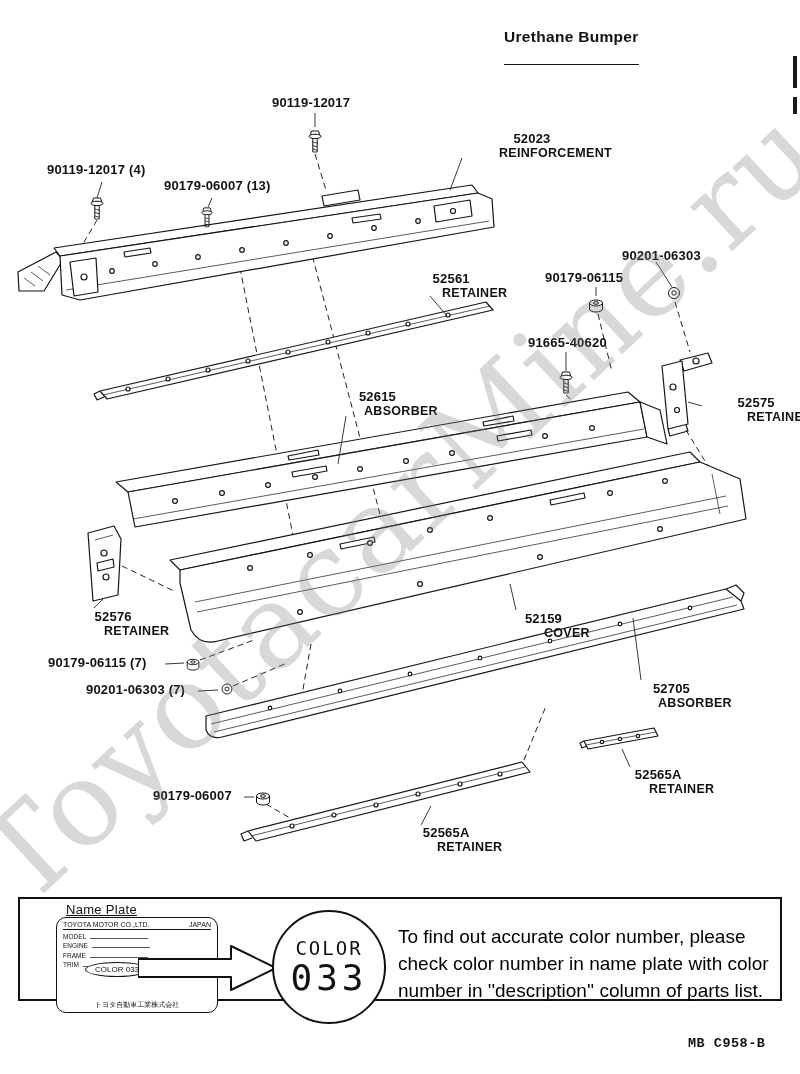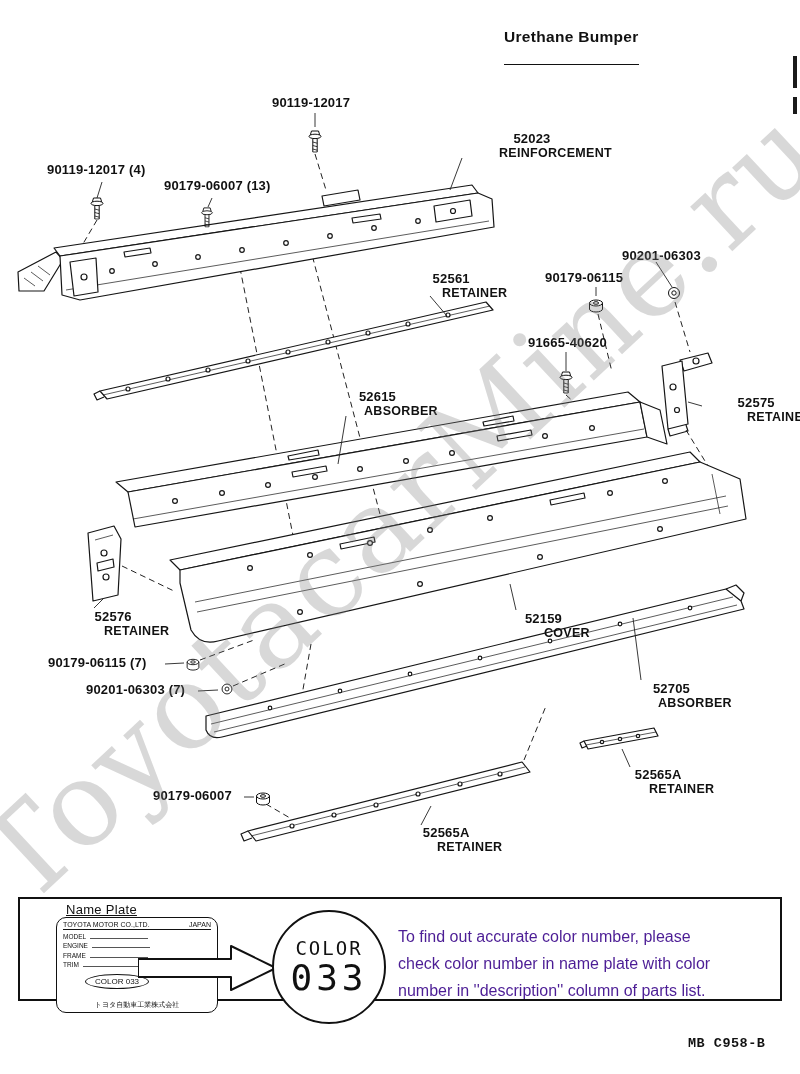--- a/index.html
+++ b/index.html
@@ -33,31 +33,31 @@
   .panel { position:absolute; left:18px; top:897px; width:764px; height:104px;
            border:2px solid #111; background:#fff; z-index:6; }
   .panel-heading { position:absolute; left:46px; top:3px; font-size:13px; text-decoration:underline; letter-spacing:.3px; }
   .plate { position:absolute; left:36px; top:18px; width:162px; height:96px;
            border:1.5px solid #111; border-radius:10px; padding:3px 6px; background:#fff; }
   .plate-header { display:flex; justify-content:space-between; align-items:baseline;
                   font-size:7px; border-bottom:.8px solid #111; padding-bottom:1px; }
   .plate-row { display:flex; align-items:center; font-size:6.5px; margin-top:2.5px; line-height:7px; }
   .blank { width:58px; border-bottom:.8px solid #555; height:5px; margin-left:4px; }
   .oval  { position:absolute; left:28px; top:44px; border:1.4px solid #111; border-radius:50%;
-           padding:2px 9px; font-size:8px; background:#fff; white-space:nowrap;margin-top:12px; }
+           padding:2px 9px; font-size:8px; background:#fff; white-space:nowrap; }
   .plate-company { position:absolute; bottom:2px; left:0; width:100%; text-align:center; font-size:7px; }
   .arrow-svg { position:absolute; left:118px; top:46px; }
   .color-circle { position:absolute; left:252px; top:11px; width:114px; height:114px;
                   border:2.5px solid #111; border-radius:50%; background:#fff;
                   display:flex; flex-direction:column; align-items:center; justify-content:center;
                   font-family:"DejaVu Sans Mono",monospace; }
   .color-circle .c-label { font-size:19px; letter-spacing:2px; }
   .color-circle .c-value { font-size:36px; letter-spacing:4px; line-height:1.05; }
-  .note { position:absolute; left:378px; top:24px; width:384px; font-size:16px;
-          line-height:27px; white-space:pre-line; color:#4c1d95; }
+  .note { position:absolute; left:378px; top:24px; width:384px; font-size:19px;
+          line-height:27px; white-space:pre-line; color:#000000; }
 
   .page-code { position:absolute; left:688px; top:1036px; font-size:13.5px; font-weight:600;
                letter-spacing:.5px; z-index:6;font-family:Liberation Mono, monospace; }
 </style>
 </head>
 <body>
 
 <div class="page">
 
   <div class="watermark">ToyotacarMine.ru</div>

